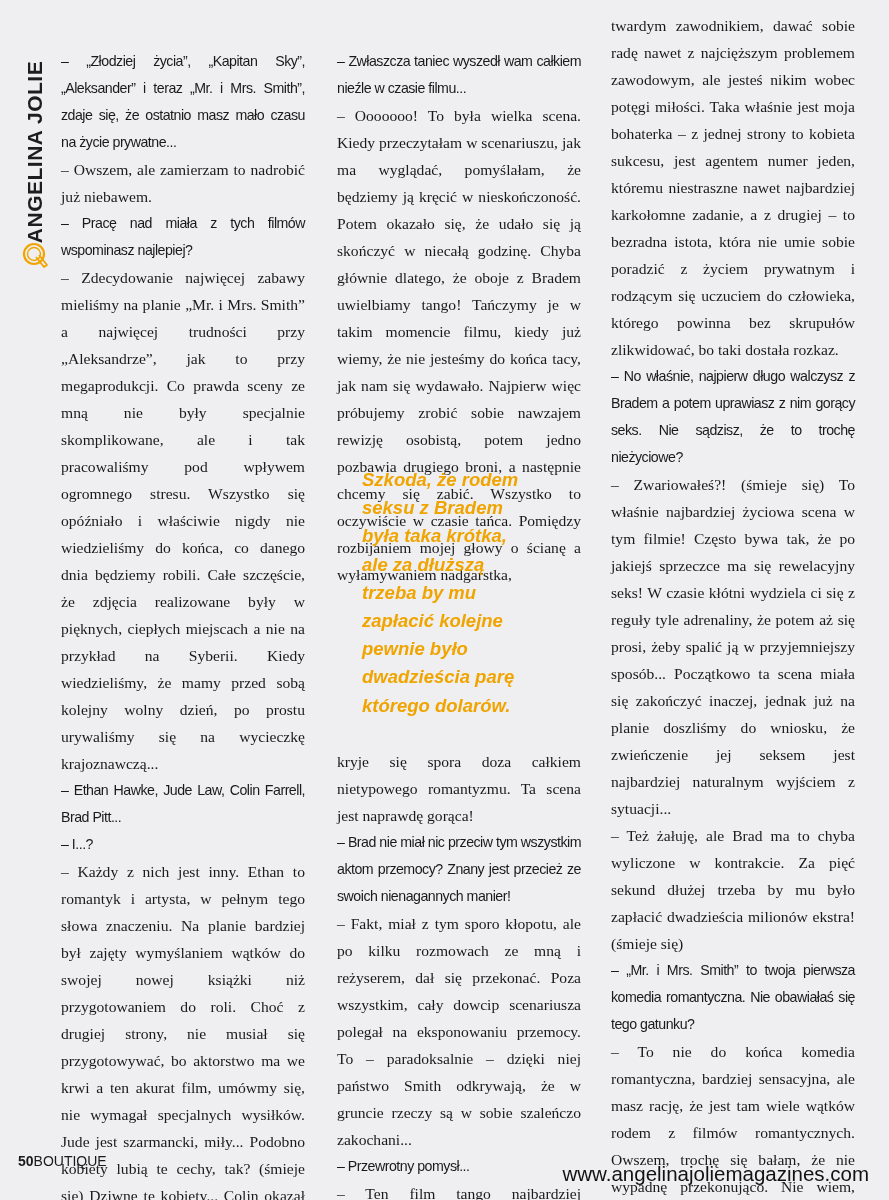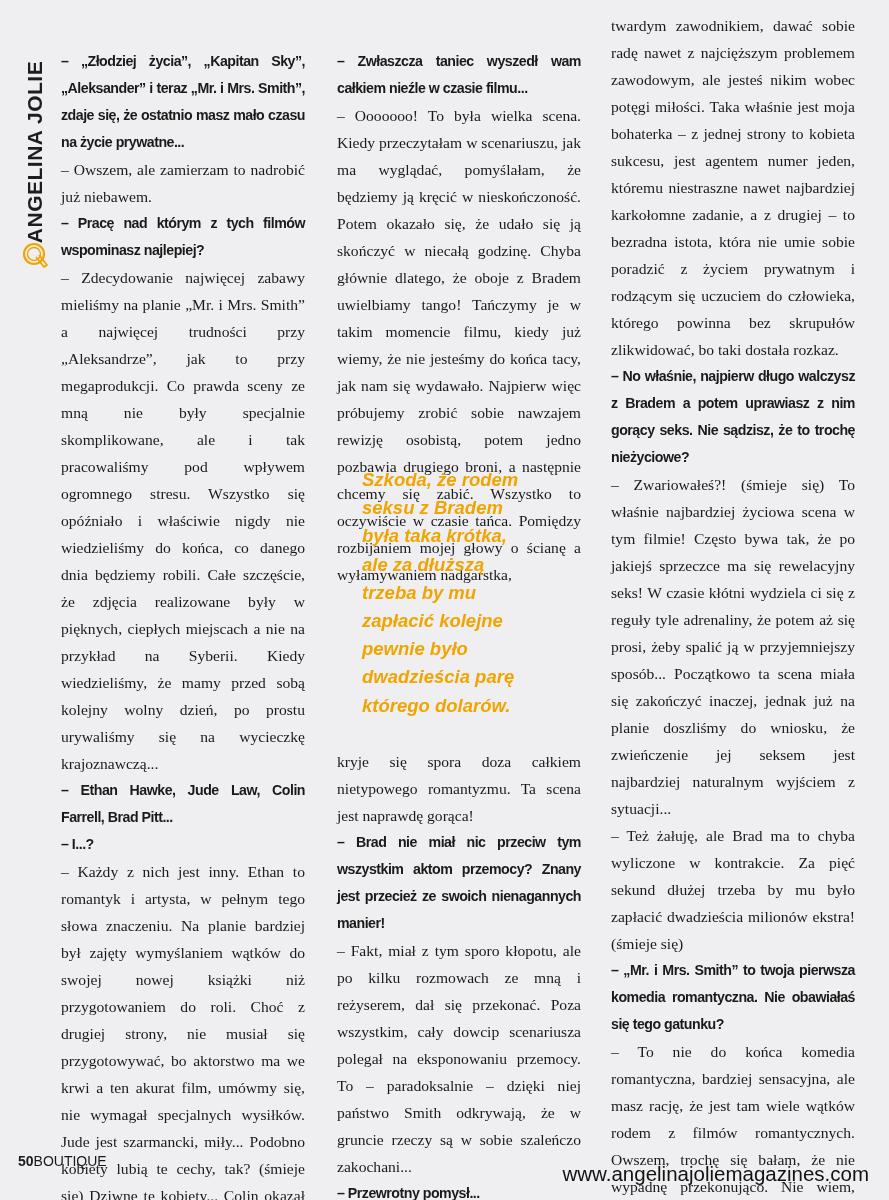--- a/index.html
+++ b/index.html
@@ -25,21 +25,21 @@
       position: absolute; top: 48px;
       font-size: 15.6px; line-height: 27px;
       text-align: justify;
     }
     .col-1 { left: 61px; width: 244px; }
     .col-2 { left: 337px; width: 244px; }
     .col-2b { left: 337px; width: 244px; top: 748px; }
     .col-3 { left: 611px; width: 244px; top: 12px; }
     .col p { margin: 0; hyphens: manual; }
     .q {
-      font-family: "Liberation Sans", sans-serif; font-weight: bold;
+      font-family: "Liberation Sans", sans-serif; font-weight: normal;
       font-size: 14.2px; letter-spacing: -0.5px; transform-origin: left;
       display: block;
     }
     .a { display: block; }
     .pull-quote {
       position: absolute; left: 362px; top: 466px; width: 210px;
       font-family: "Liberation Sans", sans-serif; font-weight: bold; font-style: italic;
       font-size: 18.5px; line-height: 28.2px; color: #f0a400;
     }
     .pull-quote span { display: block; white-space: nowrap; }
@@ -64,21 +64,21 @@
 
   <svg class="q-logo" viewBox="0 0 26 30">
     <circle cx="12" cy="12" r="10" fill="none" stroke="#f0a400" stroke-width="2.2"></circle>
     <circle cx="12" cy="12" r="6.5" fill="none" stroke="#f0a400" stroke-width="1.4"></circle>
     <path d="M14 15 L22 25 L25 23 L17 13" fill="none" stroke="#f0a400" stroke-width="1.8" stroke-linejoin="round"></path>
   </svg>
 
   <div class="col col-1">
       <p class="q">– „Złodziej życia”, „Kapitan Sky”, „Aleksander” i teraz „Mr. i Mrs. Smith”, zdaje się, że ostatnio masz mało czasu na życie prywatne...</p>
       <p class="a">– Owszem, ale zamierzam to nadrobić już niebawem.</p>
-      <p class="q">– Pracę nad którym z tych filmów wspominasz najlepiej?</p>
+      <p class="q">– Pracę nad miała z tych filmów wspominasz najlepiej?</p>
       <p class="a">– Zdecydowanie najwięcej zabawy mieliśmy na planie „Mr. i Mrs. Smith” a najwięcej trudności przy „Aleksandrze”, jak to przy megaprodukcji. Co prawda sceny ze mną nie były specjalnie skomplikowane, ale i tak pracowaliśmy pod wpływem ogromnego stresu. Wszystko się opóźniało i właściwie nigdy nie wiedzieliśmy do końca, co danego dnia będziemy robili. Całe szczęście, że zdjęcia realizowane były w pięknych, ciepłych miejscach a nie na przykład na Syberii. Kiedy wiedzieliśmy, że mamy przed sobą kolejny wolny dzień, po prostu urywaliśmy się na wycieczkę krajoznawczą...</p>
       <p class="q">– Ethan Hawke, Jude Law, Colin Farrell, Brad Pitt...</p>
       <p class="q">– I...?</p>
       <p class="a">– Każdy z nich jest inny. Ethan to romantyk i artysta, w pełnym tego słowa znaczeniu. Na planie bardziej był zajęty wymyślaniem wątków do swojej nowej książki niż przygotowaniem do roli. Choć z drugiej strony, nie musiał się przygotowywać, bo aktorstwo ma we krwi a ten akurat film, umówmy się, nie wymagał specjalnych wysiłków. Jude jest szarmancki, miły... Podobno kobiety lubią te cechy, tak? (śmieje się) Dziwne te kobiety... Colin okazał się zupełnie inny niż ludzie opowiadają. Myślisz, że spotkasz irlandzkiego macho, a poznajesz zwykłego, fajnego faceta. Brad to zupełnie inna bajka. Kiedy go poznajesz, masz wrażenie, że nigdy nie przebijesz się przez skorupę jego nieprzystępności i tego, że – przy całej swojej pozornej otwartości – jest ogromnym introwertykiem. Kiedy jednak zdobędziesz jego zaufanie, okazuje się, że znajdujesz kompana do wszystkiego. I do tańca, i do różańca...</p>
     </div>
   <div class="col col-2">
       <p class="q">– Zwłaszcza taniec wyszedł wam całkiem nieźle w czasie filmu...</p>
       <p class="a">– Ooooooo! To była wielka scena. Kiedy przeczytałam w scenariuszu, jak ma wyglądać, pomyślałam, że będziemy ją kręcić w nieskończoność. Potem okazało się, że udało się ją skończyć w niecałą godzinę. Chyba głównie dlatego, że oboje z Bradem uwielbiamy tango! Tańczymy je w takim momencie filmu, kiedy już wiemy, że nie jesteśmy do końca tacy, jak nam się wydawało. Najpierw więc próbujemy zrobić sobie nawzajem rewizję osobistą, potem jedno pozbawia drugiego broni, a następnie chcemy się zabić. Wszystko to oczywiście w czasie tańca. Pomiędzy rozbijaniem mojej głowy o ścianę a wyłamywaniem nadgarstka,</p>
     </div>
 

